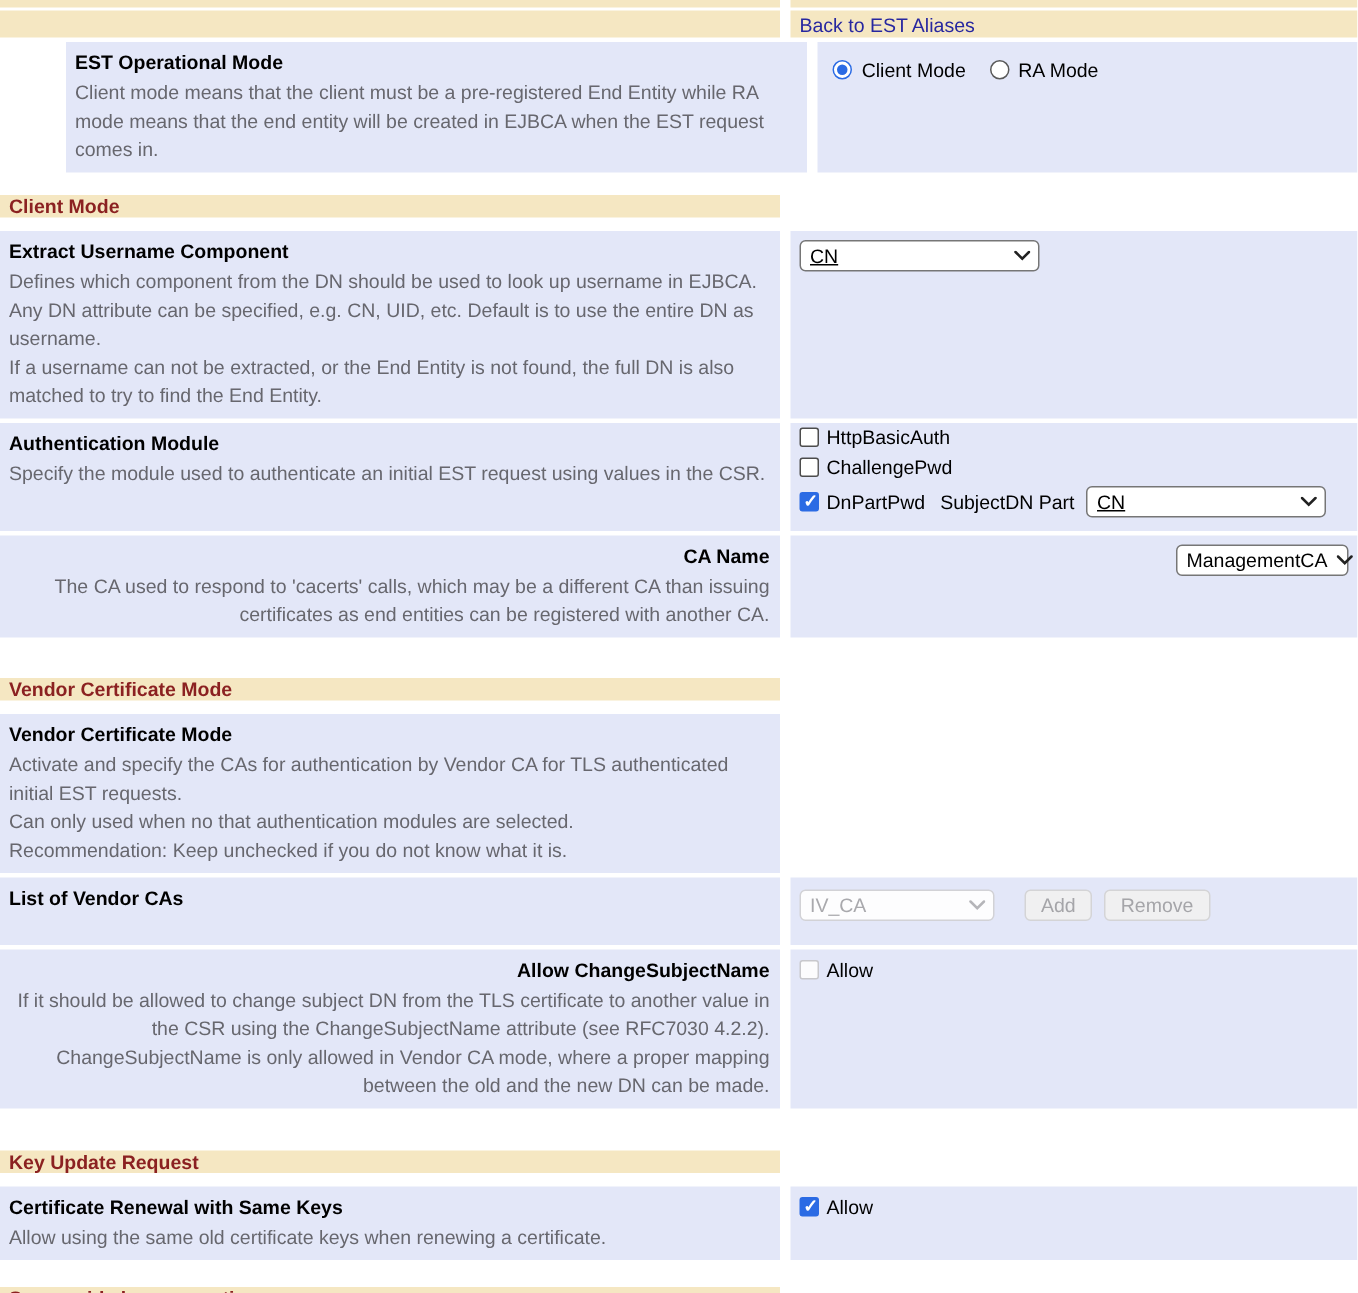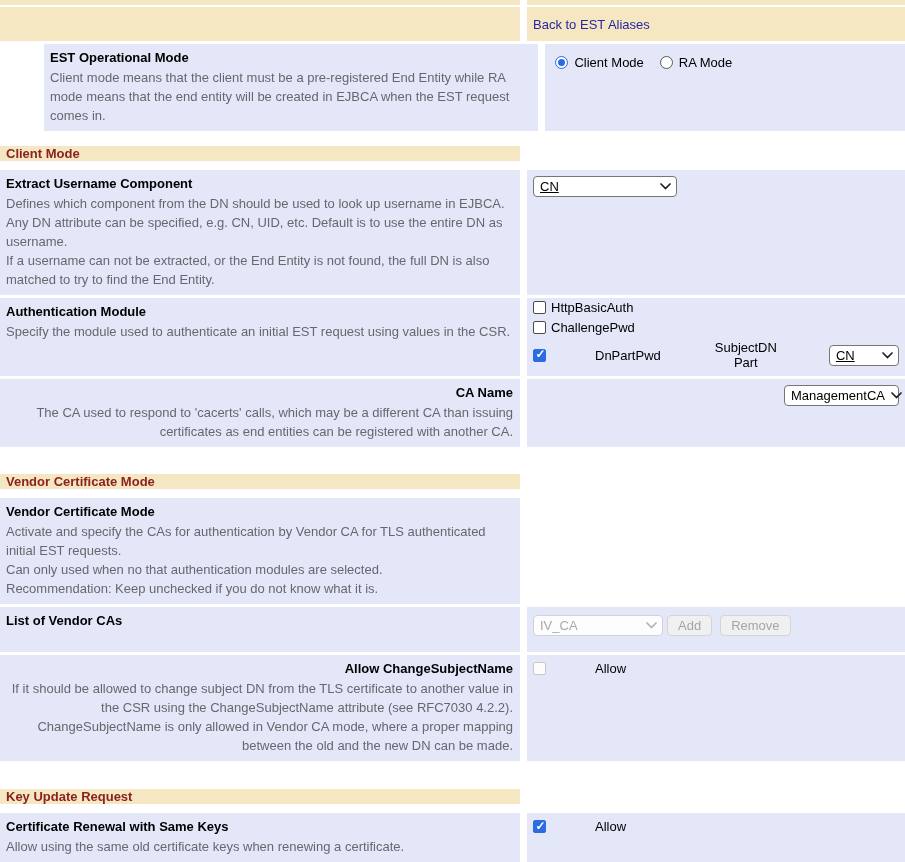--- a/index.html
+++ b/index.html
@@ -47,21 +47,21 @@
   }
   .radio.selected { border: 1.5px solid var(--checked-accent, #2b6be4); }
   .radio.selected::after {
     content: ""; position: absolute; left: 2px; top: 2px; right: 2px; bottom: 2px;
     border-radius: 50%; background: var(--checked-accent, #2b6be4);
   }
   .ctl-label { margin-left: 6px; }
 
   
   .cbline { display: flex; align-items: center; margin-bottom: 5px; }
-  .cbline:last-child { margin-bottom: 0; gap: 44px; }
+  .cbline:last-child { margin-bottom: 0; }
   .cb {
     width: 13px; height: 13px; border: 1px solid #4c4c4c; border-radius: 2px;
     background: #fff; display: inline-block; position: relative; flex: 0 0 auto;
   }
   .cb.checked { background: var(--checked-accent, #2b6be4); border-color: var(--checked-accent, #2b6be4); }
   .cb.checked::after {
     content: "\2713"; position: absolute; left: 1.5px; top: -2.5px;
     color: #fff; font-size: 12px; font-weight: bold;
   }
   .cb.disabled { border-color: #c8c8cc; background: #fcfcfd; }
@@ -69,21 +69,21 @@
 
   
   .select {
     display: inline-flex; align-items: center; justify-content: space-between;
     height: 21px; padding: 0 5px 0 6px; background: #fff;
     border: 1px solid #767676; border-radius: 4px; vertical-align: middle;
   }
   .select .chev { display: inline-flex; margin-left: 6px; }
   .select.disabled { color: #a9a9ad; border-color: #d2d2d6; background: #fdfdfe; }
   .select.disabled .chev svg path { stroke: #b5b5b9; }
-  .w160 { width: 144px; text-decoration: underline; }
+  .w160 { width: 160px; text-decoration: underline; }
   .w115 { width: 115px; }
   .w130 { width: 130px; }
 
   
   .btn {
     display: inline-flex; align-items: center; height: 21px; padding: 0 10px;
     background: #f0f0f1; border: 1px solid #d4d4d6; border-radius: 4px;
     color: #a5a5a9; vertical-align: middle;
   }
 
@@ -93,21 +93,21 @@
 </head>
 <body>
 
 <div class="page">
 
   <div class="r mb2" style="height:5px">
     <div class="c-left tan"></div>
     <div class="c-right tan"></div>
   </div>
 
-  <div class="r" style="height:34px">
+  <div class="r" style="height:18px">
     <div class="c-left tan"></div>
     <div class="c-right tan link-cell">
       <span class="back-link">Back to EST Aliases</span>
     </div>
   </div>
 
   <div class="r mb8" style="min-height:63px">
     <div class="c-left blue cell">
       <div class="title">EST Operational Mode</div>
       <div class="desc">Client mode means that the client must be a pre-registered End Entity while RA mode means that the end entity will be created in EJBCA when the EST request comes in.</div>
@@ -222,21 +222,21 @@
     <div class="c-right blue cell-r">
       <div class="inline-ctls">
         <span class="select w130 disabled">
           <span>IV_CA</span>
           <span class="chev">
             <svg width="11" height="7" viewBox="0 0 11 7">
                 <path d="M1 1 L5.5 5.5 L10 1" stroke="#222" stroke-width="1.7" fill="none" stroke-linecap="round"></path>
               </svg>
           </span>
         </span>
-        <span class="btn" style="margin-left:4px">Add</span>
+        <span class="btn" style="margin-left:20px">Add</span>
         <span class="btn" style="margin-left:8px">Remove</span>
       </div>
     </div>
   </div>
 
   <div class="r mb14" style="min-height:100px">
     <div class="c-left blue cell">
       <div class="title">Allow ChangeSubjectName</div>
       <div class="desc">
         <p>If it should be allowed to change subject DN from the TLS certificate to another value in the CSR using the ChangeSubjectName attribute (see RFC7030 4.2.2).</p>

